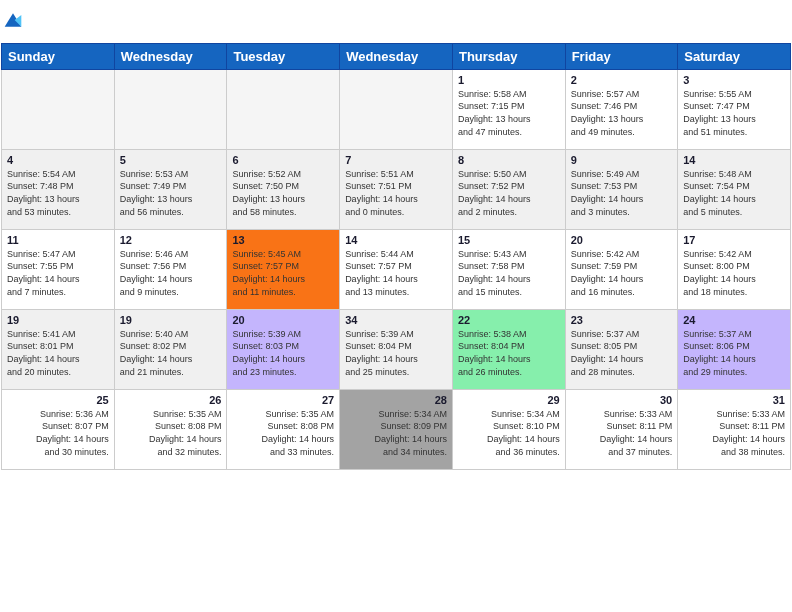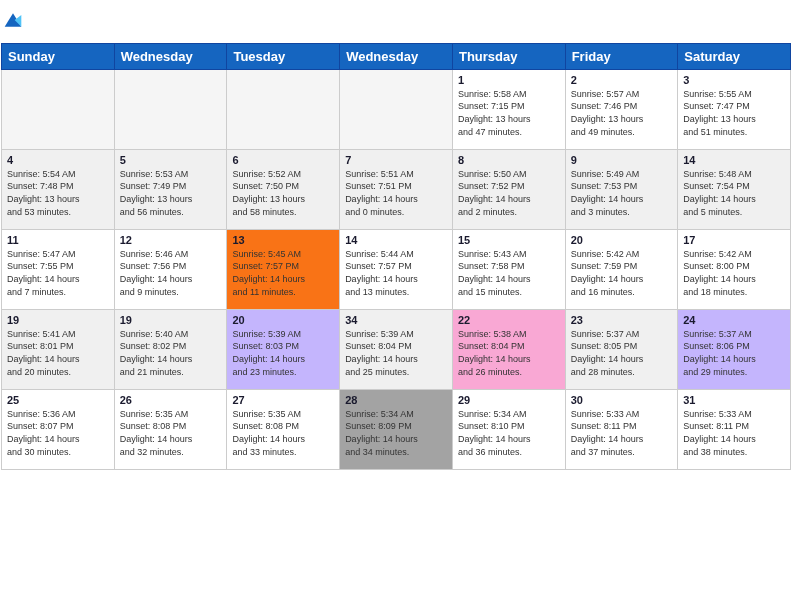--- a/index.html
+++ b/index.html
@@ -89,21 +89,21 @@
       font-size: 9px;
       color: #333;
       line-height: 1.4;
     }
     tr:nth-child(even) td:not(.empty) {
       background: #f9f9f9;
     }
     .calendar tr:nth-child(2) td { background: #fff; }
     .calendar tr:nth-child(3) td { background: #f2f2f2; }
     .calendar tr:nth-child(4) td { background: #fff; }
-    .calendar tr:nth-child(5) td { background: #f2f2f2; }
+    .calendar tr:nth-child(5) td { background: #f2f2f2; text-align: right; }
     .calendar tr:nth-child(6) td { background: #fff; }
     .calendar tr:nth-child(7) td { background: #f2f2f2; }
     .calendar tr:nth-child(8) td { background: #fff; }
     .calendar td.empty { background: #f5f5f5 !important; }
   </style>
 </head>
 <body>
 
 <div class="page">
   <div class="header">
@@ -291,21 +291,21 @@
 Daylight: 14 hours
 and 23 minutes.</div>
           </td>
           <td style="background: rgb(240, 240, 240);">
             <div class="day-num">34</div>
             <div class="day-info" style="white-space: pre-line;">Sunrise: 5:39 AM
 Sunset: 8:04 PM
 Daylight: 14 hours
 and 25 minutes.</div>
           </td>
-          <td style="background: #f9a8d4;">
+          <td style="background: #86efac;">
             <div class="day-num">22</div>
             <div class="day-info" style="white-space: pre-line;">Sunrise: 5:38 AM
 Sunset: 8:04 PM
 Daylight: 14 hours
 and 26 minutes.</div>
           </td>
           <td style="background: rgb(240, 240, 240);">
             <div class="day-num">23</div>
             <div class="day-info" style="white-space: pre-line;">Sunrise: 5:37 AM
 Sunset: 8:05 PM

